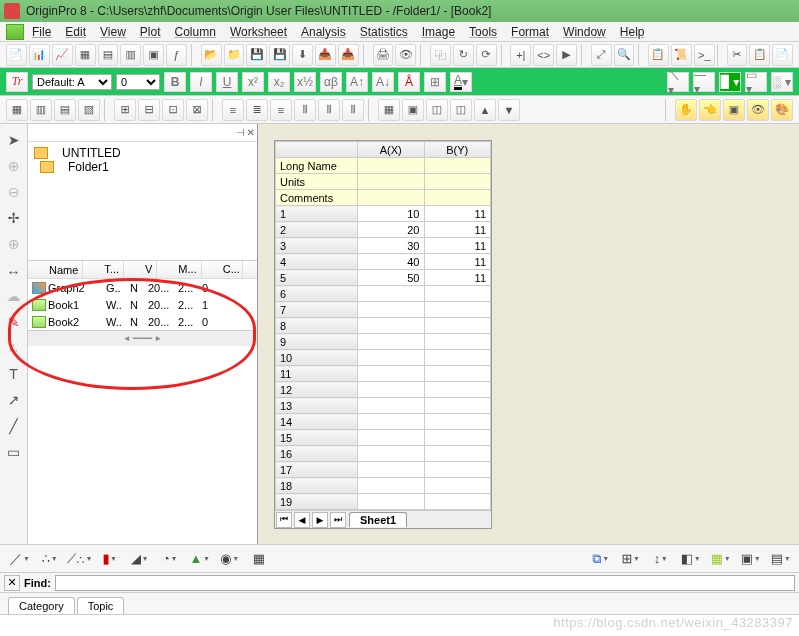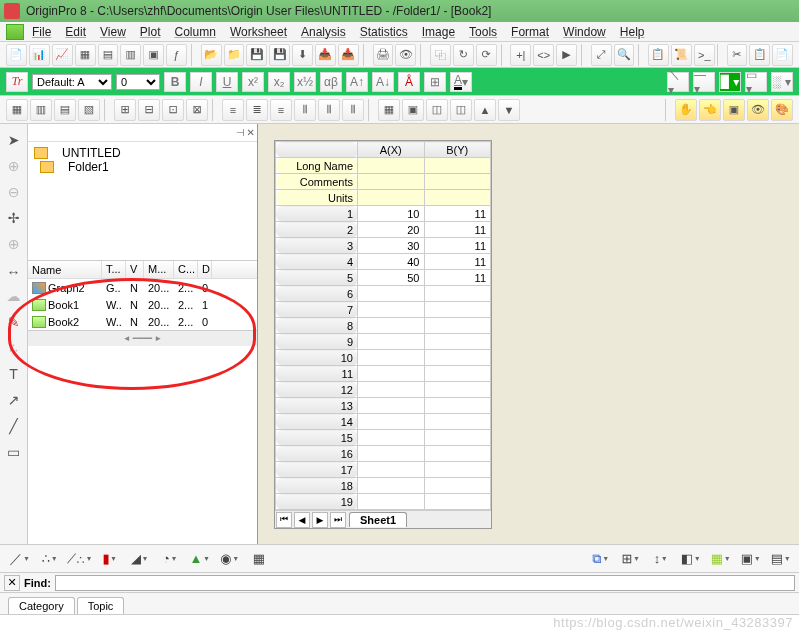--- a/index.html
+++ b/index.html
@@ -30,40 +30,40 @@
 
 .explorer { width: 230px; background: #fff; border-right: 1px solid #999; display: flex; flex-direction: column; }
 .explorer .exp-top { height: 18px; display: flex; justify-content: flex-end; align-items: center; border-bottom: 1px solid #ddd; padding: 0 2px; font-size: 10px; color: #666; }
 .explorer .exp-top span { margin-left: 2px; cursor: default; }
 .tree { padding: 4px 6px; font-size: 12px; height: 118px; }
 .tree .node { display: flex; align-items: center; gap: 14px; }
 .tree .node .ficon { width: 14px; height: 12px; background: #fc6; border: 1px solid #c90; }
 .tree .child { margin-left: 6px; }
 .proj-list { flex: 1; border-top: 1px solid #ccc; font-size: 11px; }
 .proj-list .plhead { display: flex; border-bottom: 1px solid #ddd; background: linear-gradient(#fff,#eee); height: 18px; }
-.proj-list .plhead div { padding: 2px 4px; border-right: 1px solid #ddd; }
+.proj-list .plhead div { padding: 2px 4px; border-right: 1px solid #ddd; margin-left: 17px; }
 .proj-list .plrow { display: flex; height: 17px; align-items: center; }
 .proj-list .plrow div { padding: 1px 4px; overflow: hidden; white-space: nowrap; }
 .proj-list .c-name { width: 74px; display: flex; align-items: center; gap: 2px; }
 .proj-list .c-t { width: 24px; }
 .proj-list .c-v { width: 18px; }
 .proj-list .c-m { width: 30px; }
 .proj-list .c-c { width: 24px; }
 .proj-list .c-d { width: 14px; }
 .proj-list .picon { width: 14px; height: 12px; display: inline-block; }
 .proj-list .picon.graph { background: linear-gradient(45deg,#3af,#f93); border: 1px solid #888; }
 .proj-list .picon.book { background: linear-gradient(#cf9,#9d6); border: 1px solid #6a3; }
 .proj-list .scrollbar { height: 16px; background: #eee; border-top: 1px solid #ccc; display: flex; align-items: center; justify-content: center; font-size: 8px; color: #888; margin-top: auto; }
 
 .workbook { flex: 1; background: #ece9d8; padding: 16px; position: relative; }
 .sheet { background: #fff; border: 1px solid #999; width: 218px; margin: 0 0 0 0; }
 .sheet table { border-collapse: collapse; font-size: 11px; width: 100%; }
 .sheet th, .sheet td { border: 1px solid #ccc; height: 16px; padding: 0 4px; text-align: right; }
 .sheet th { background: linear-gradient(#f6f6f6,#e6e6e6); font-weight: normal; text-align: center; }
-.sheet .rhdr { background: linear-gradient(#f6f6f6,#e6e6e6); text-align: right; width: 82px; border-radius: 7px; }
+.sheet .rhdr { background: linear-gradient(#f6f6f6,#e6e6e6); text-align: left; width: 82px; }
 .sheet .meta td { background: #ffffd6; }
 .sheet .tabrow { height: 18px; background: #eee; border-top: 1px solid #ccc; display: flex; align-items: center; font-size: 11px; }
 .sheet .tabrow .navbtn { width: 16px; height: 16px; border: 1px solid #bbb; margin: 0 1px; display: flex; align-items: center; justify-content: center; font-size: 9px; background: #fff; }
 .sheet .tabrow .tab { padding: 1px 10px; background: #fff; border: 1px solid #999; border-bottom: none; border-radius: 3px 3px 0 0; margin-left: 2px; font-weight: bold; }
 
 .bottom-toolbar { height: 28px; background: #f6f6f6; border-top: 1px solid #ccc; display: flex; align-items: center; padding: 0 6px; gap: 4px; }
 .bottom-toolbar .bbtn { width: 26px; height: 22px; display: flex; align-items: center; justify-content: center; font-size: 13px; color: #444; }
 .bottom-toolbar .bbtn.dd::after { content: "▾"; font-size: 8px; margin-left: 2px; color: #666; }
 .bottom-toolbar .right { margin-left: auto; display: flex; gap: 4px; }
 
@@ -301,26 +301,26 @@
             <th>B(Y)</th>
           </tr>
         </thead>
         <tbody id="sheet-body">
             <tr class="meta">
               <td class="rhdr">Long Name</td>
               <td></td>
               <td></td>
             </tr>
             <tr class="meta">
+              <td class="rhdr">Units</td>
+              <td></td>
+              <td></td>
+            </tr>
+            <tr class="meta">
               <td class="rhdr">Comments</td>
-              <td></td>
-              <td></td>
-            </tr>
-            <tr class="meta">
-              <td class="rhdr">Units</td>
               <td></td>
               <td></td>
             </tr>
             <tr>
               <td class="rhdr">1</td>
               <td>10</td>
               <td>11</td>
             </tr>
             <tr>
               <td class="rhdr">2</td>

